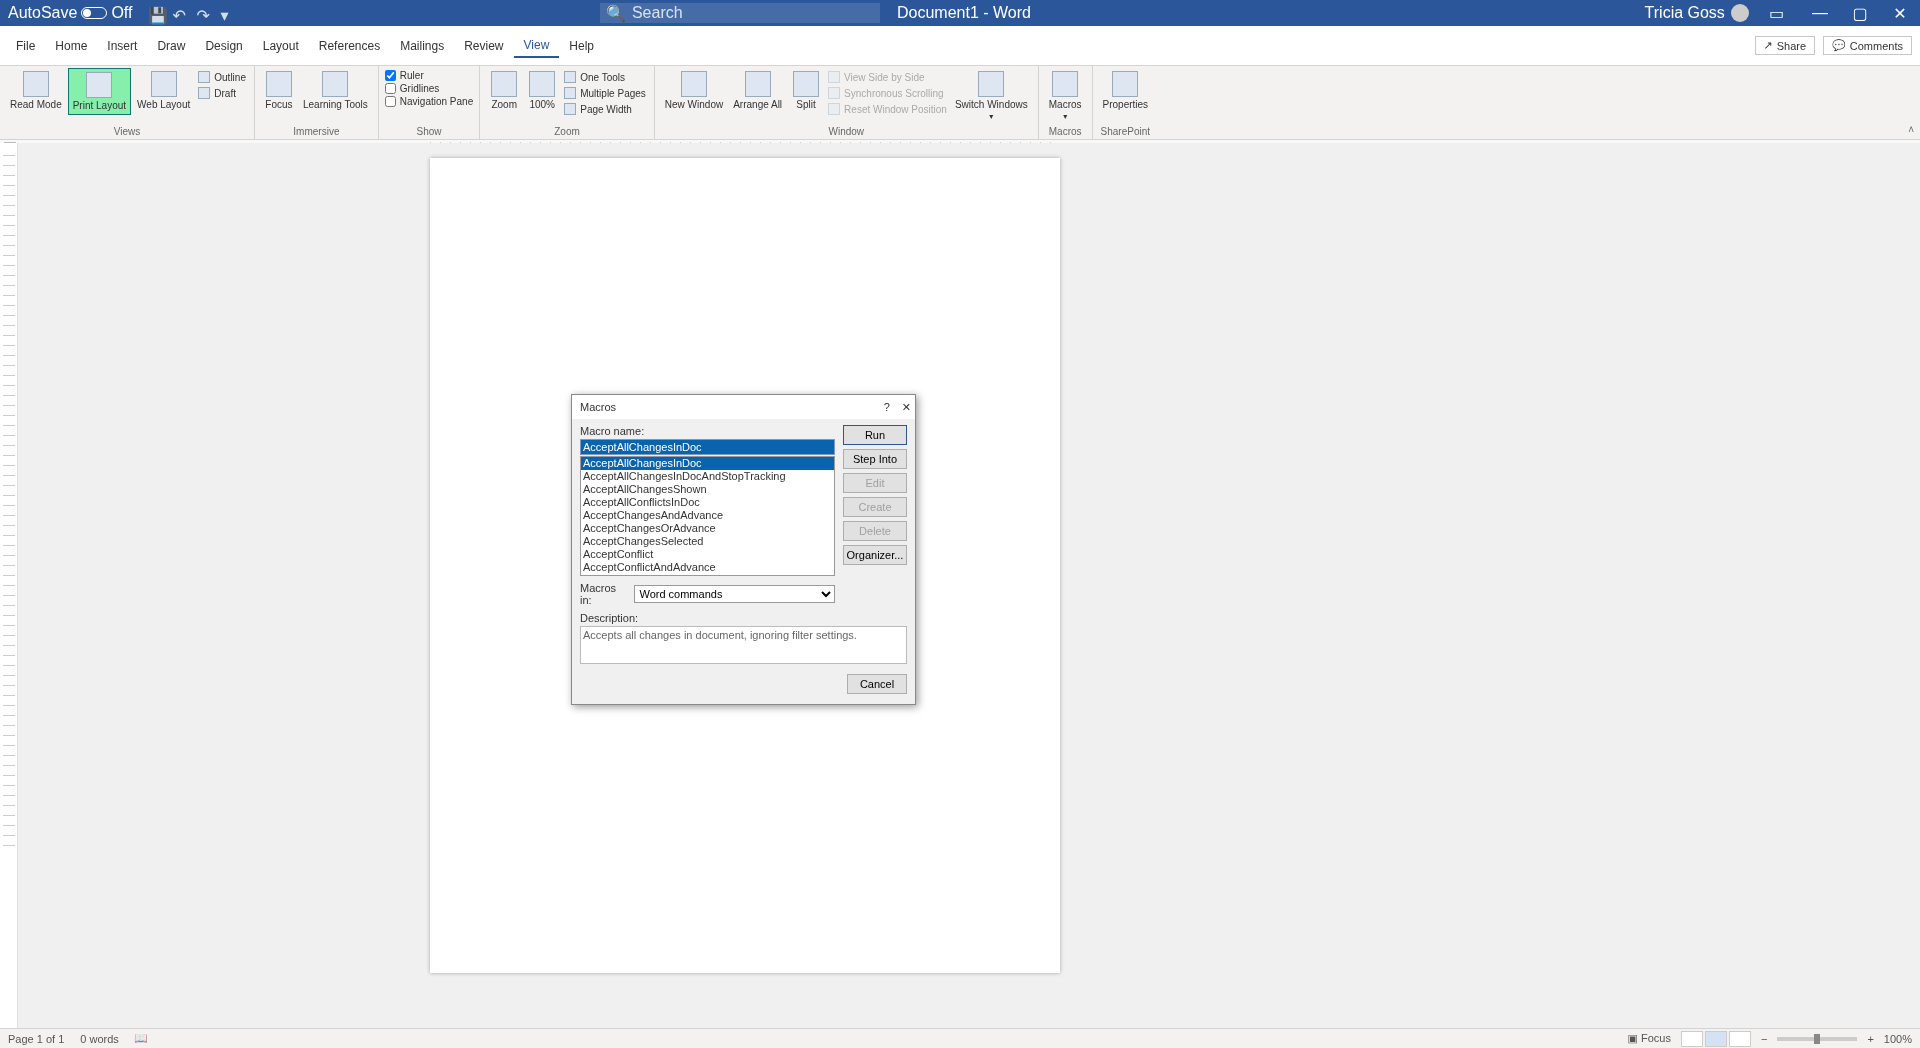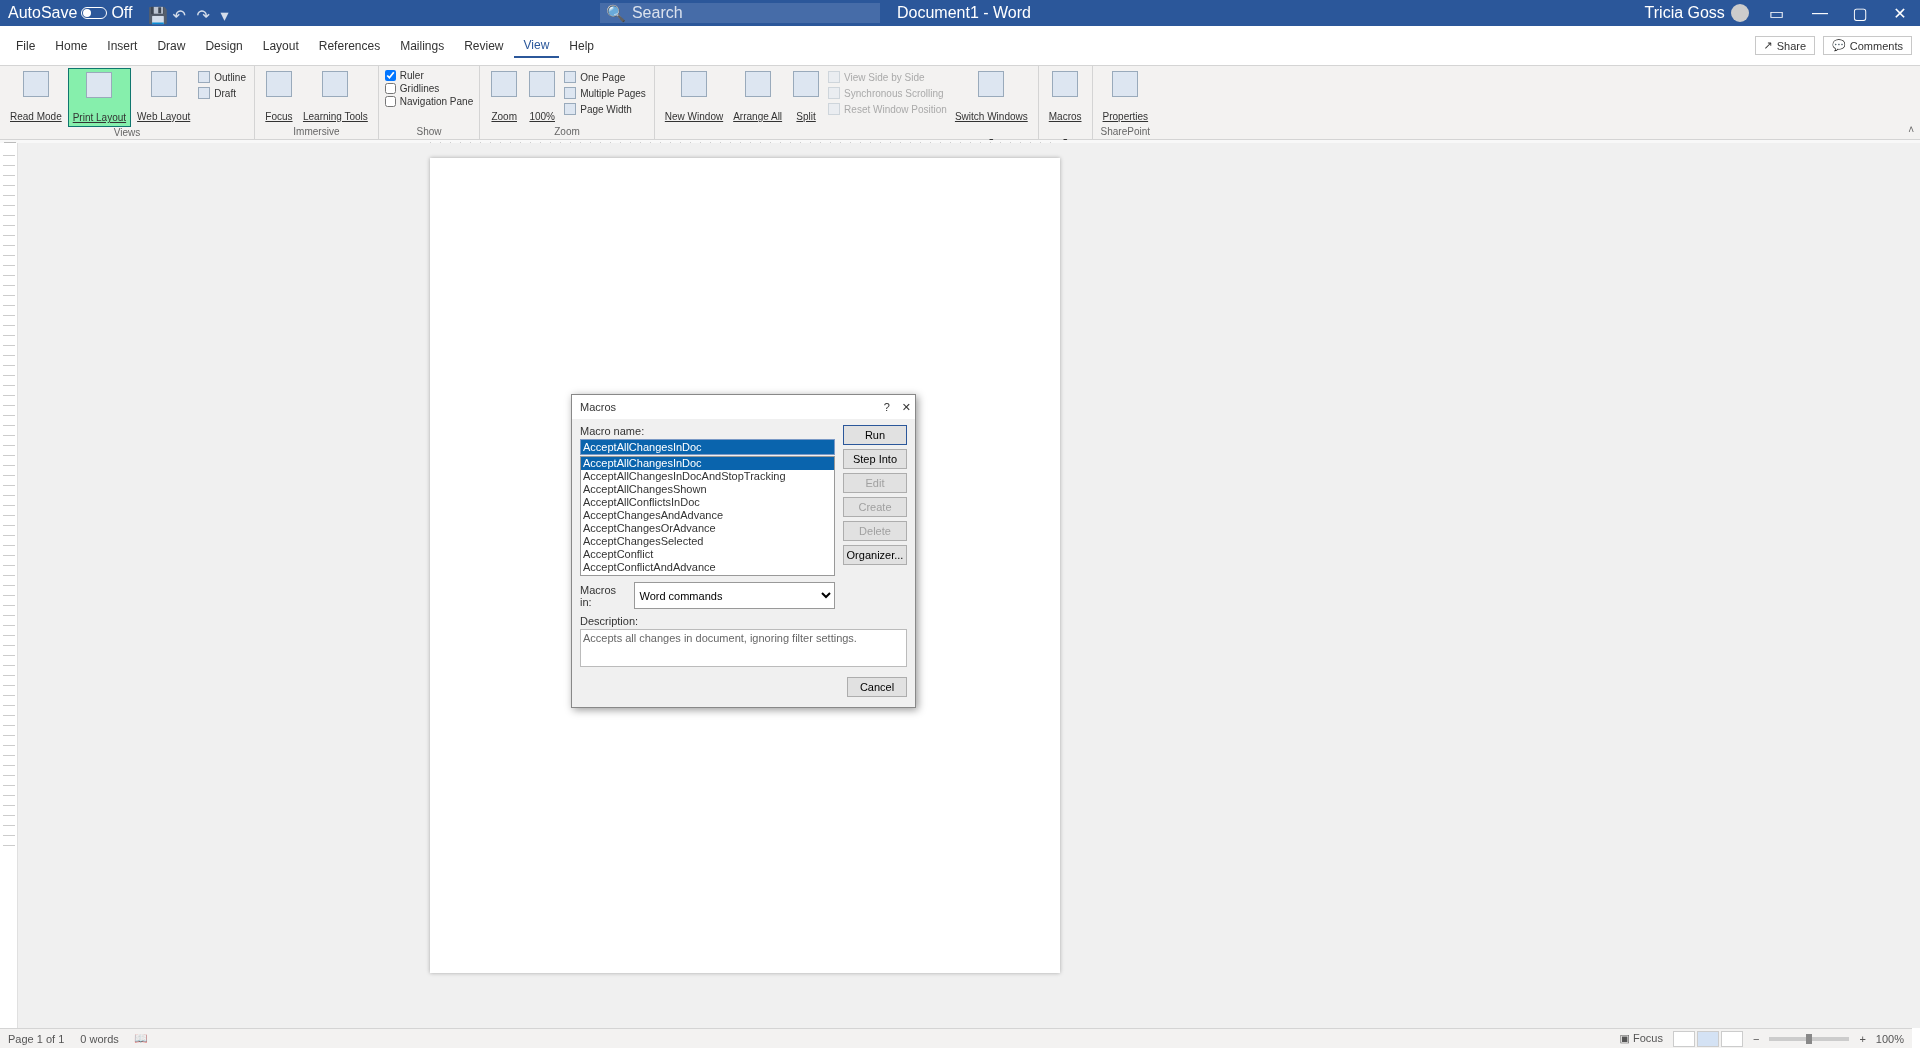--- a/index.html
+++ b/index.html
@@ -26,21 +26,21 @@
 .tab { padding: 4px 10px; font-size: 12px; color: #333; cursor: pointer; }
 .tab.active { color: #2b579a; border-bottom: 2px solid #2b579a; }
 .tabs-right { position: absolute; right: 8px; display: flex; gap: 8px; }
 .share-btn { border: 1px solid #c8c8c8; padding: 2px 8px; font-size: 11px; display: flex; align-items: center; gap: 4px; color: #333; }
 
 
 .ribbon { height: 74px; background: #f3f2f1; border-bottom: 1px solid #d4d4d4; display: flex; position: relative; }
 .group { border-right: 1px solid #d4d4d4; padding: 2px 6px 0 6px; display: flex; flex-direction: column; align-items: center; }
 .group-body { display: flex; gap: 2px; flex: 1; align-items: flex-start; }
 .group-label { font-size: 10px; color: #666; padding-bottom: 2px; }
-.rbtn { display: flex; flex-direction: column; align-items: center; justify-content: flex-start; padding: 3px 4px; font-size: 10px; color: #333; min-width: 36px; text-align: center; gap: 14px; cursor: pointer; text-decoration: underline; }
+.rbtn { display: flex; flex-direction: column; align-items: center; justify-content: flex-start; padding: 3px 4px; font-size: 10px; color: #333; min-width: 36px; text-align: center; gap: 2px; cursor: pointer; }
 .rbtn.active { background: #86efac; border: 1px solid #0f766e; }
 .ricon { width: 20px; height: 20px; background: #dde6f1; border: 1px solid #9ab; }
 .ricon.big { width: 26px; height: 26px; }
 .checklist { display: flex; flex-direction: column; gap: 2px; padding-top: 2px; }
 .chk { display: flex; align-items: center; gap: 4px; font-size: 10px; color: #333; }
 .chk input { width: 11px; height: 11px; }
 .smallbtn { display: flex; align-items: center; gap: 4px; font-size: 10px; color: #333; padding: 1px 2px; }
 .smallbtn.disabled { color: #aaa; }
 .collapse-ribbon { position: absolute; right: 6px; bottom: 4px; font-size: 10px; color: #666; }
 
@@ -63,27 +63,27 @@
 .dlg-right { width: 64px; display: flex; flex-direction: column; gap: 4px; }
 .dlg-label { font-size: 11px; margin-bottom: 2px; display: block; }
 .dlg-input { width: 100%; height: 16px; border: 1px solid #7a99c6; font-size: 11px; padding: 0 2px; }
 .dlg-input.sel { background: #0a64ad; color: #fff; }
 .dlg-list { border: 1px solid #999; height: 120px; margin-top: 1px; overflow-y: scroll; background: #fff; }
 .dlg-list-item { padding: 0 2px; font-size: 11px; line-height: 13px; white-space: nowrap; }
 .dlg-list-item.sel { background: #0a64ad; color: #fff; }
 .dlg-btn { height: 20px; border: 1px solid #adadad; background: #e1e1e1; font-size: 11px; cursor: pointer; }
 .dlg-btn.primary { border: 1px solid #2b579a; }
 .dlg-btn.disabled { color: #a0a0a0; }
-.dlg-select { width: 210px; height: 27px; border: 1px solid #999; font-size: 11px; background: #fff; }
+.dlg-select { width: 210px; height: 18px; border: 1px solid #999; font-size: 11px; background: #fff; }
 .dlg-desc { border: 1px solid #bbb; background: #fff; height: 38px; margin-top: 2px; padding: 2px; font-size: 11px; color: #666; }
 .dlg-footer { text-align: right; margin-top: 10px; }
 .dlg-footer .dlg-btn { width: 60px; }
 
 
-.statusbar { position: absolute; bottom: 0; left: 0; right: 8px; height: 20px; background: #f3f2f1; border-top: 1px solid #d4d4d4; display: flex; align-items: center; font-size: 11px; color: #555; padding: 0 8px; }
+.statusbar { position: absolute; bottom: 0; left: 0; right: 0; height: 20px; background: #f3f2f1; border-top: 1px solid #d4d4d4; display: flex; align-items: center; font-size: 11px; color: #555; padding: 0 8px; }
 .statusbar .sb-right { position: absolute; right: 8px; display: flex; align-items: center; gap: 10px; }
 .view-btns { display: flex; gap: 2px; }
 .view-btn { width: 22px; height: 16px; border: 1px solid #ccc; background: #fff; }
 .view-btn.active { background: #d4e2f4; }
 .zoom-slider { width: 80px; height: 4px; background: #ccc; position: relative; }
 .zoom-slider::after { content: ""; width: 6px; height: 10px; background: #888; position: absolute; left: 37px; top: -3px; }
 </style>
 </head>
 <body>
 
@@ -215,21 +215,21 @@
           <div class="ricon big"></div>
           <span>Zoom</span>
         </div>
       <div class="rbtn">
           <div class="ricon big"></div>
           <span>100%</span>
         </div>
       <div class="checklist">
         <div class="smallbtn">
             <span class="ricon" style="width:12px;height:12px"></span>
-            <span>One Page</span>
+            <span>One Tools</span>
           </div>
         <div class="smallbtn">
             <span class="ricon" style="width:12px;height:12px"></span>
             <span>Multiple Pages</span>
           </div>
         <div class="smallbtn">
             <span class="ricon" style="width:12px;height:12px"></span>
             <span>Page Width</span>
           </div>
       </div>

